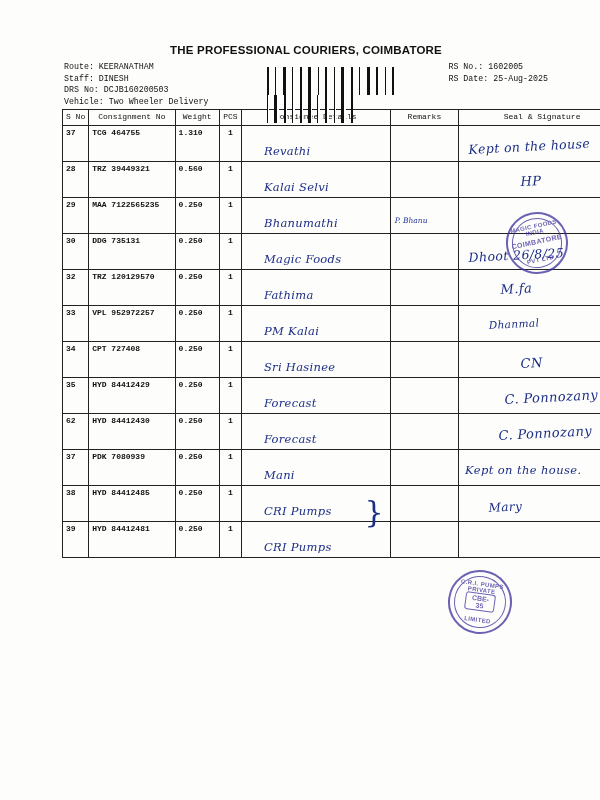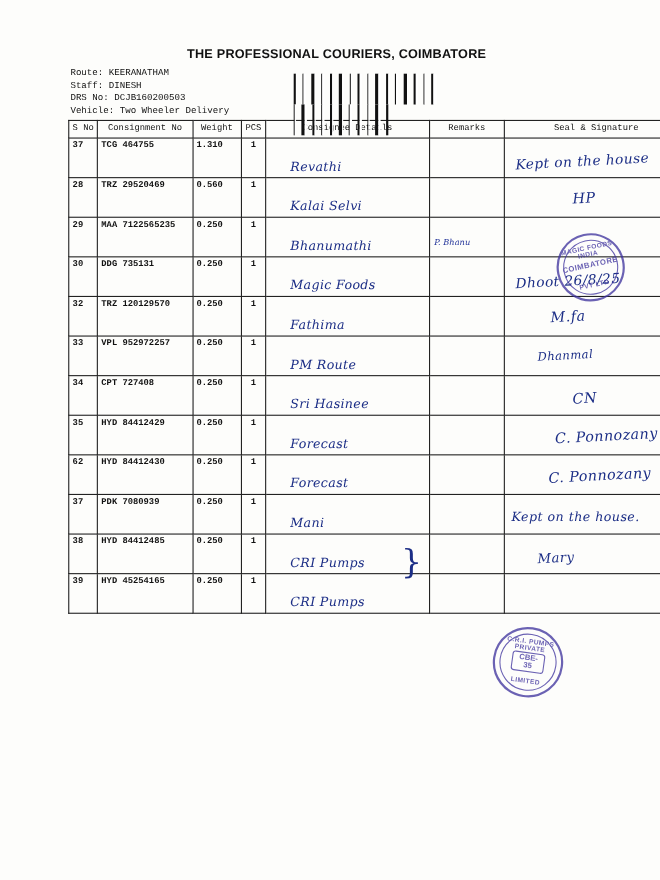--- a/index.html
+++ b/index.html
@@ -249,20 +249,24 @@
         <span style="width:1px"></span><span style="width:2px;background:#fff"></span>
         <span style="width:2px"></span><span style="width:1px;background:#fff"></span>
         <span style="width:3px"></span><span style="width:1px;background:#fff"></span>
         <span style="width:1px"></span><span style="width:2px;background:#fff"></span>
         <span style="width:2px"></span><span style="width:2px;background:#fff"></span>
         <span style="width:1px"></span><span style="width:1px;background:#fff"></span>
         <span style="width:3px"></span><span style="width:2px;background:#fff"></span>
         <span style="width:2px"></span>
       </div>
 
+      <div class="meta-right">
+        <div>RS No.: 1602005</div>
+        <div>RS Date: 25-Aug-2025</div>
+      </div>
     </div>
 
     <table class="runsheet">
       <colgroup>
         <col class="col-sno">
           <col class="col-con">
           <col class="col-wt">
           <col class="col-pcs">
         <col class="col-det">
           <col class="col-rem">
@@ -303,21 +307,21 @@
           <td>
               <div class="hw hw-sig">Kept on the house</div>
             </td>
         </tr>
 
         <tr>
           <td>
               <div class="cell-text num">28</div>
             </td>
           <td>
-              <div class="cell-text">TRZ 29520469</div>
+              <div class="cell-text">TRZ 39449321</div>
             </td>
           <td>
               <div class="cell-text num">0.560</div>
             </td>
           <td>
               <div class="cell-text pcs">1</div>
             </td>
           <td>
               <div class="hw hw-det">Kalai Selvi</div>
             </td>
@@ -409,21 +413,21 @@
           <td>
               <div class="cell-text">VPL 952972257</div>
             </td>
           <td>
               <div class="cell-text num">0.250</div>
             </td>
           <td>
               <div class="cell-text pcs">1</div>
             </td>
           <td>
-              <div class="hw hw-det">PM Route</div>
+              <div class="hw hw-det">PM Kalai</div>
             </td>
           <td>
               <div class="hw hw-rem"></div>
             </td>
           <td>
               <div class="hw hw-sig small" style="left:30px;bottom:10px">Dhanmal</div>
             </td>
         </tr>
 
         <tr>
@@ -545,21 +549,21 @@
           <td>
               <div class="hw hw-sig" style="left:30px;bottom:6px;font-size:12px">Mary</div>
             </td>
         </tr>
 
         <tr>
           <td>
               <div class="cell-text num">39</div>
             </td>
           <td>
-              <div class="cell-text">HYD 45254165</div>
+              <div class="cell-text">HYD 84412481</div>
             </td>
           <td>
               <div class="cell-text num">0.250</div>
             </td>
           <td>
               <div class="cell-text pcs">1</div>
             </td>
           <td>
               <div class="hw hw-det">CRI Pumps</div>
             </td>

